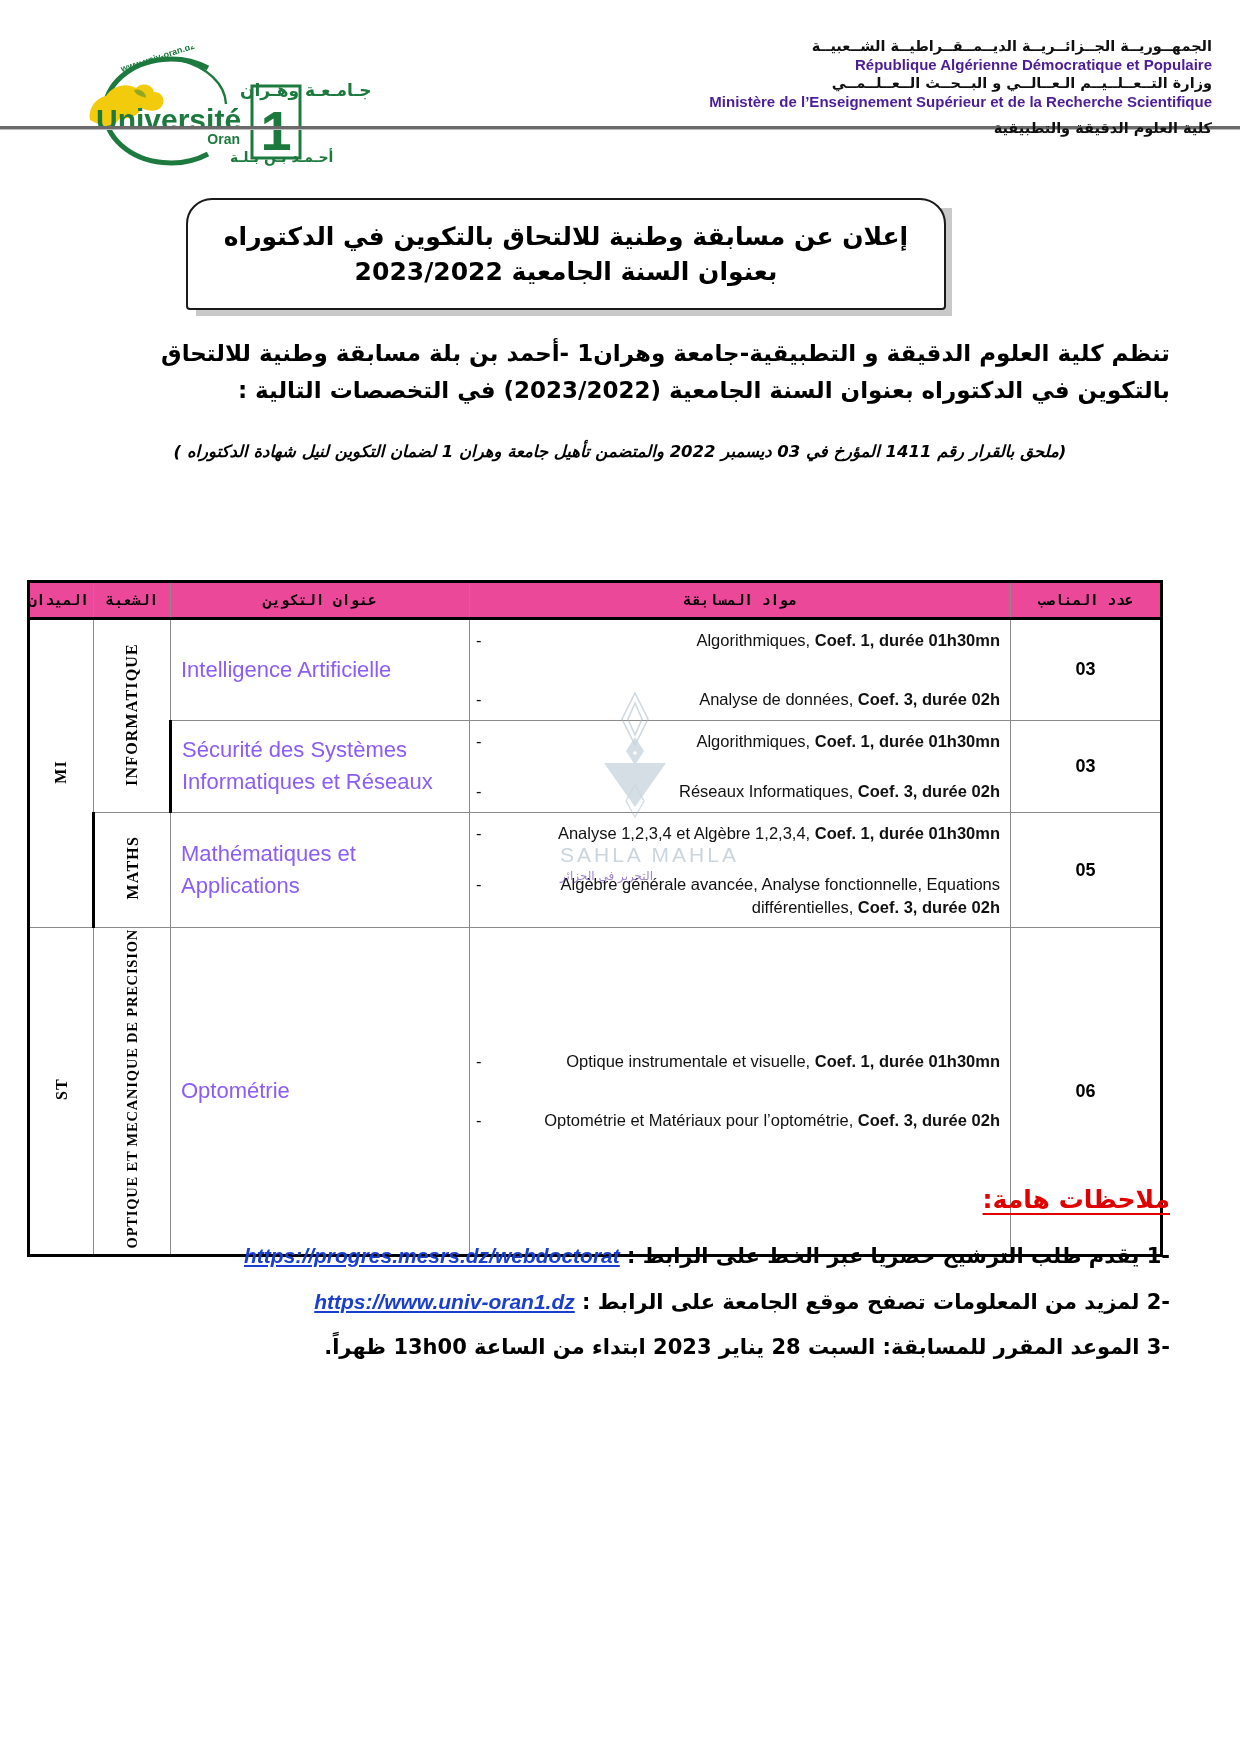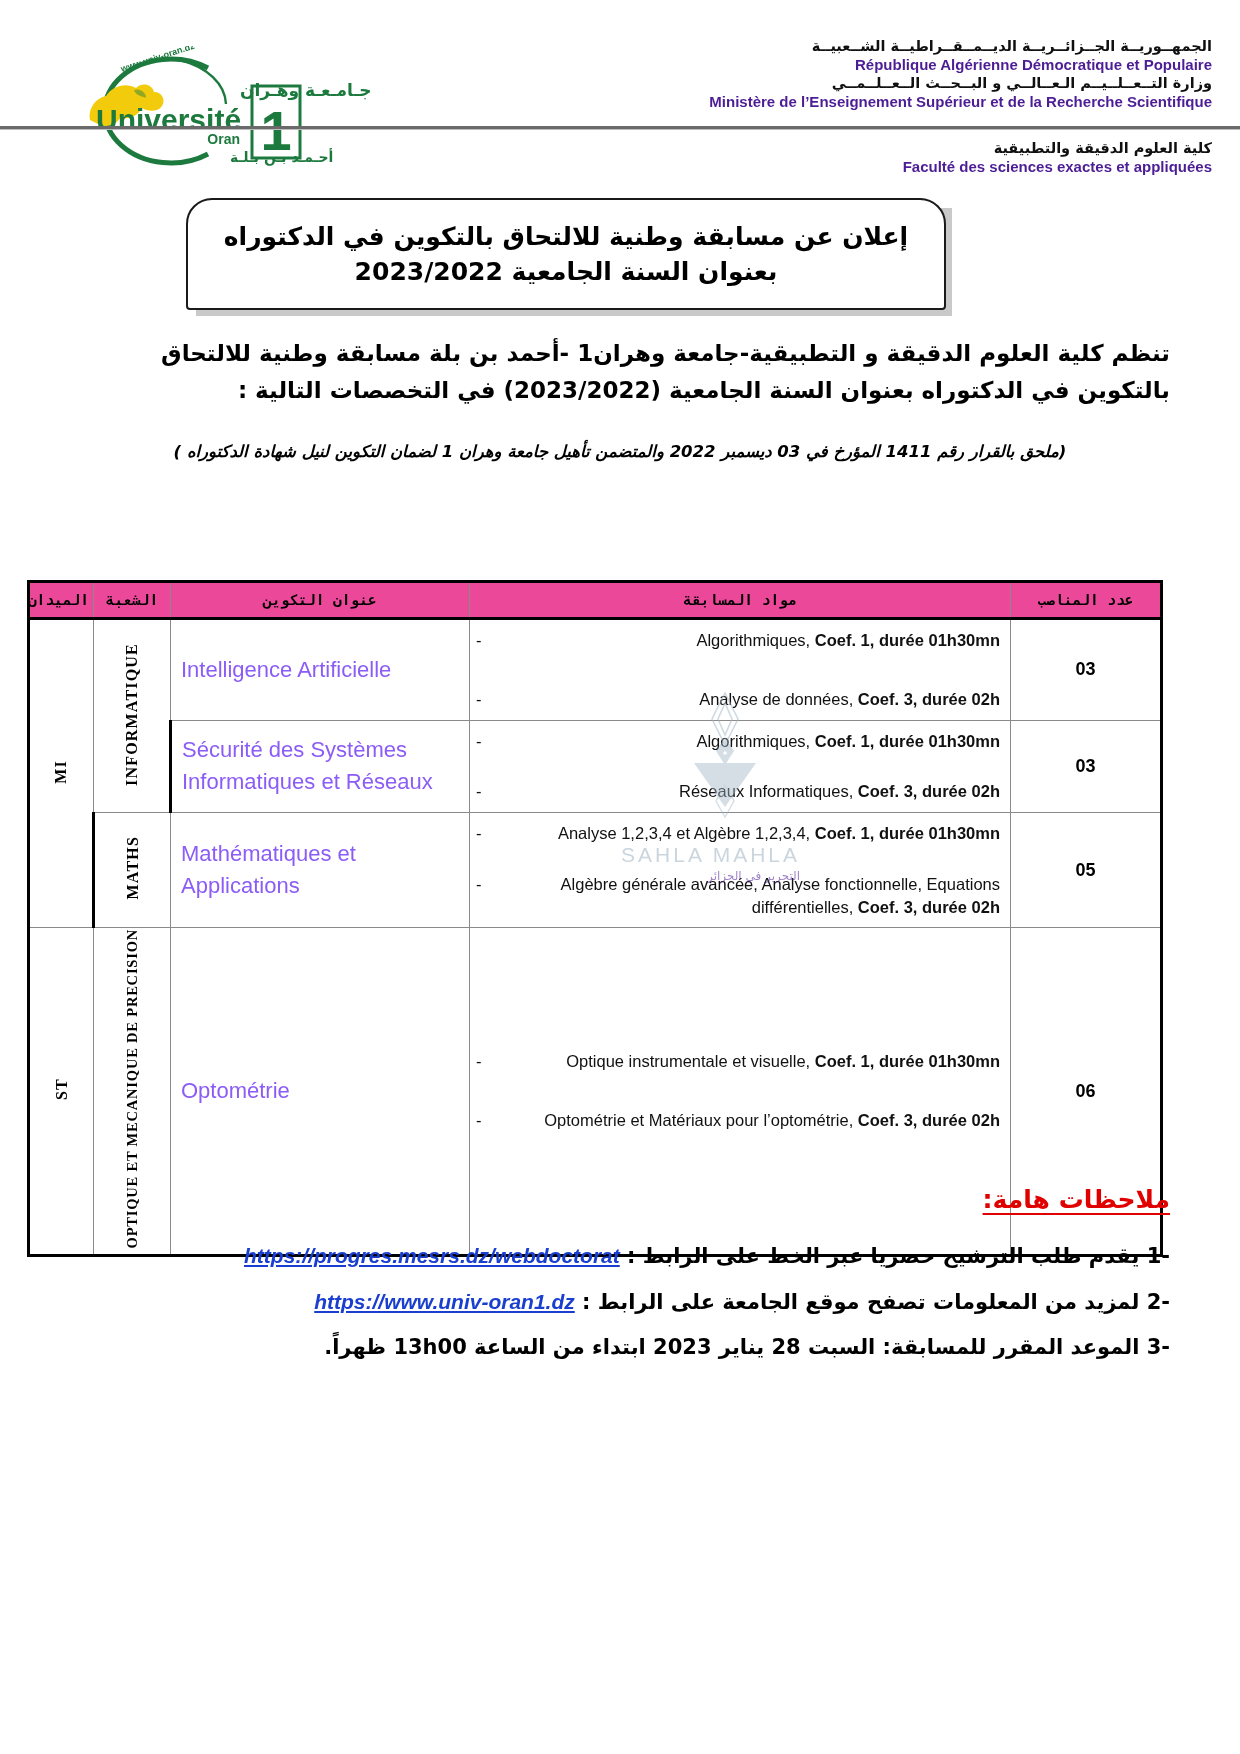--- a/index.html
+++ b/index.html
@@ -37,21 +37,21 @@
   }
   .hdr-rule{
     position:absolute;left:0;top:98px;width:1240px;height:3px;
     background:#6a6a6a;
   }
   .hdr-rule2{
     position:absolute;left:0;top:101px;width:1240px;height:1px;
     background:#bdbdbd;
   }
   .header-text2{
-    position:absolute;right:28px;top:112px;width:620px;text-align:right;line-height:1.2;
+    position:absolute;right:28px;top:92px;width:620px;text-align:right;line-height:1.2;
   }
 
   
   .banner-shadow{
     position:absolute;left:196px;top:208px;width:756px;height:108px;
     background:#c9c9c9;
   }
   .banner{
     position:absolute;left:186px;top:198px;width:756px;height:108px;
     background:#ffffff;
@@ -147,21 +147,21 @@
   table.main tbody tr:last-child td{border-bottom:3px solid #000;}
   table.main tbody td:first-child{border-left:3px solid #000;}
   table.main tbody td:last-child{border-right:3px solid #000;}
   table.main thead th:first-child{border-left:3px solid #000;}
   table.main thead th:last-child{border-right:3px solid #000;}
 
   
   .watermark{
     position:absolute;left:560px;top:676px;width:240px;height:220px;
     pointer-events:none;opacity:.55;
-    display:flex;flex-direction:column;align-items:flex-end;justify-content:center;
+    display:flex;flex-direction:column;align-items:flex-start;justify-content:center;
   }
   .wm-txt{
     font-family:"Liberation Sans",sans-serif;
     font-size:21px;letter-spacing:3px;color:#9fb4c4;font-weight:400;
     margin-top:4px;
   }
   .wm-sub{
     font-family:"DejaVu Sans",sans-serif;direction:rtl;
     font-size:12px;color:#4c1d95;margin-top:2px;
   }
@@ -228,21 +228,20 @@
       <p class="hdr-fr">République Algérienne Démocratique et Populaire</p>
       <p class="hdr-ar">وزارة التــعــلــيــم الـعــالــي و البــحــث الــعــلــمــي</p>
       <p class="hdr-fr">Ministère de l’Enseignement  Supérieur et de la Recherche Scientifique</p>
     </div>
 
     <div class="hdr-rule"></div>
     <div class="hdr-rule2"></div>
 
     <div class="header-text2">
       <p class="hdr-ar">كلية العلوم الدقيقة والتطبيقية</p>
-      <p class="hdr-fr">Faculté des sciences exactes et appliquées</p>
     </div>
   </div>
 
   <div class="banner-shadow"></div>
   <div class="banner">
     <div class="banner-inner">
       <div>إعلان عن مسابقة وطنية للالتحاق بالتكوين في الدكتوراه</div>
       <div>بعنوان السنة الجامعية 2023/2022</div>
     </div>
   </div>

